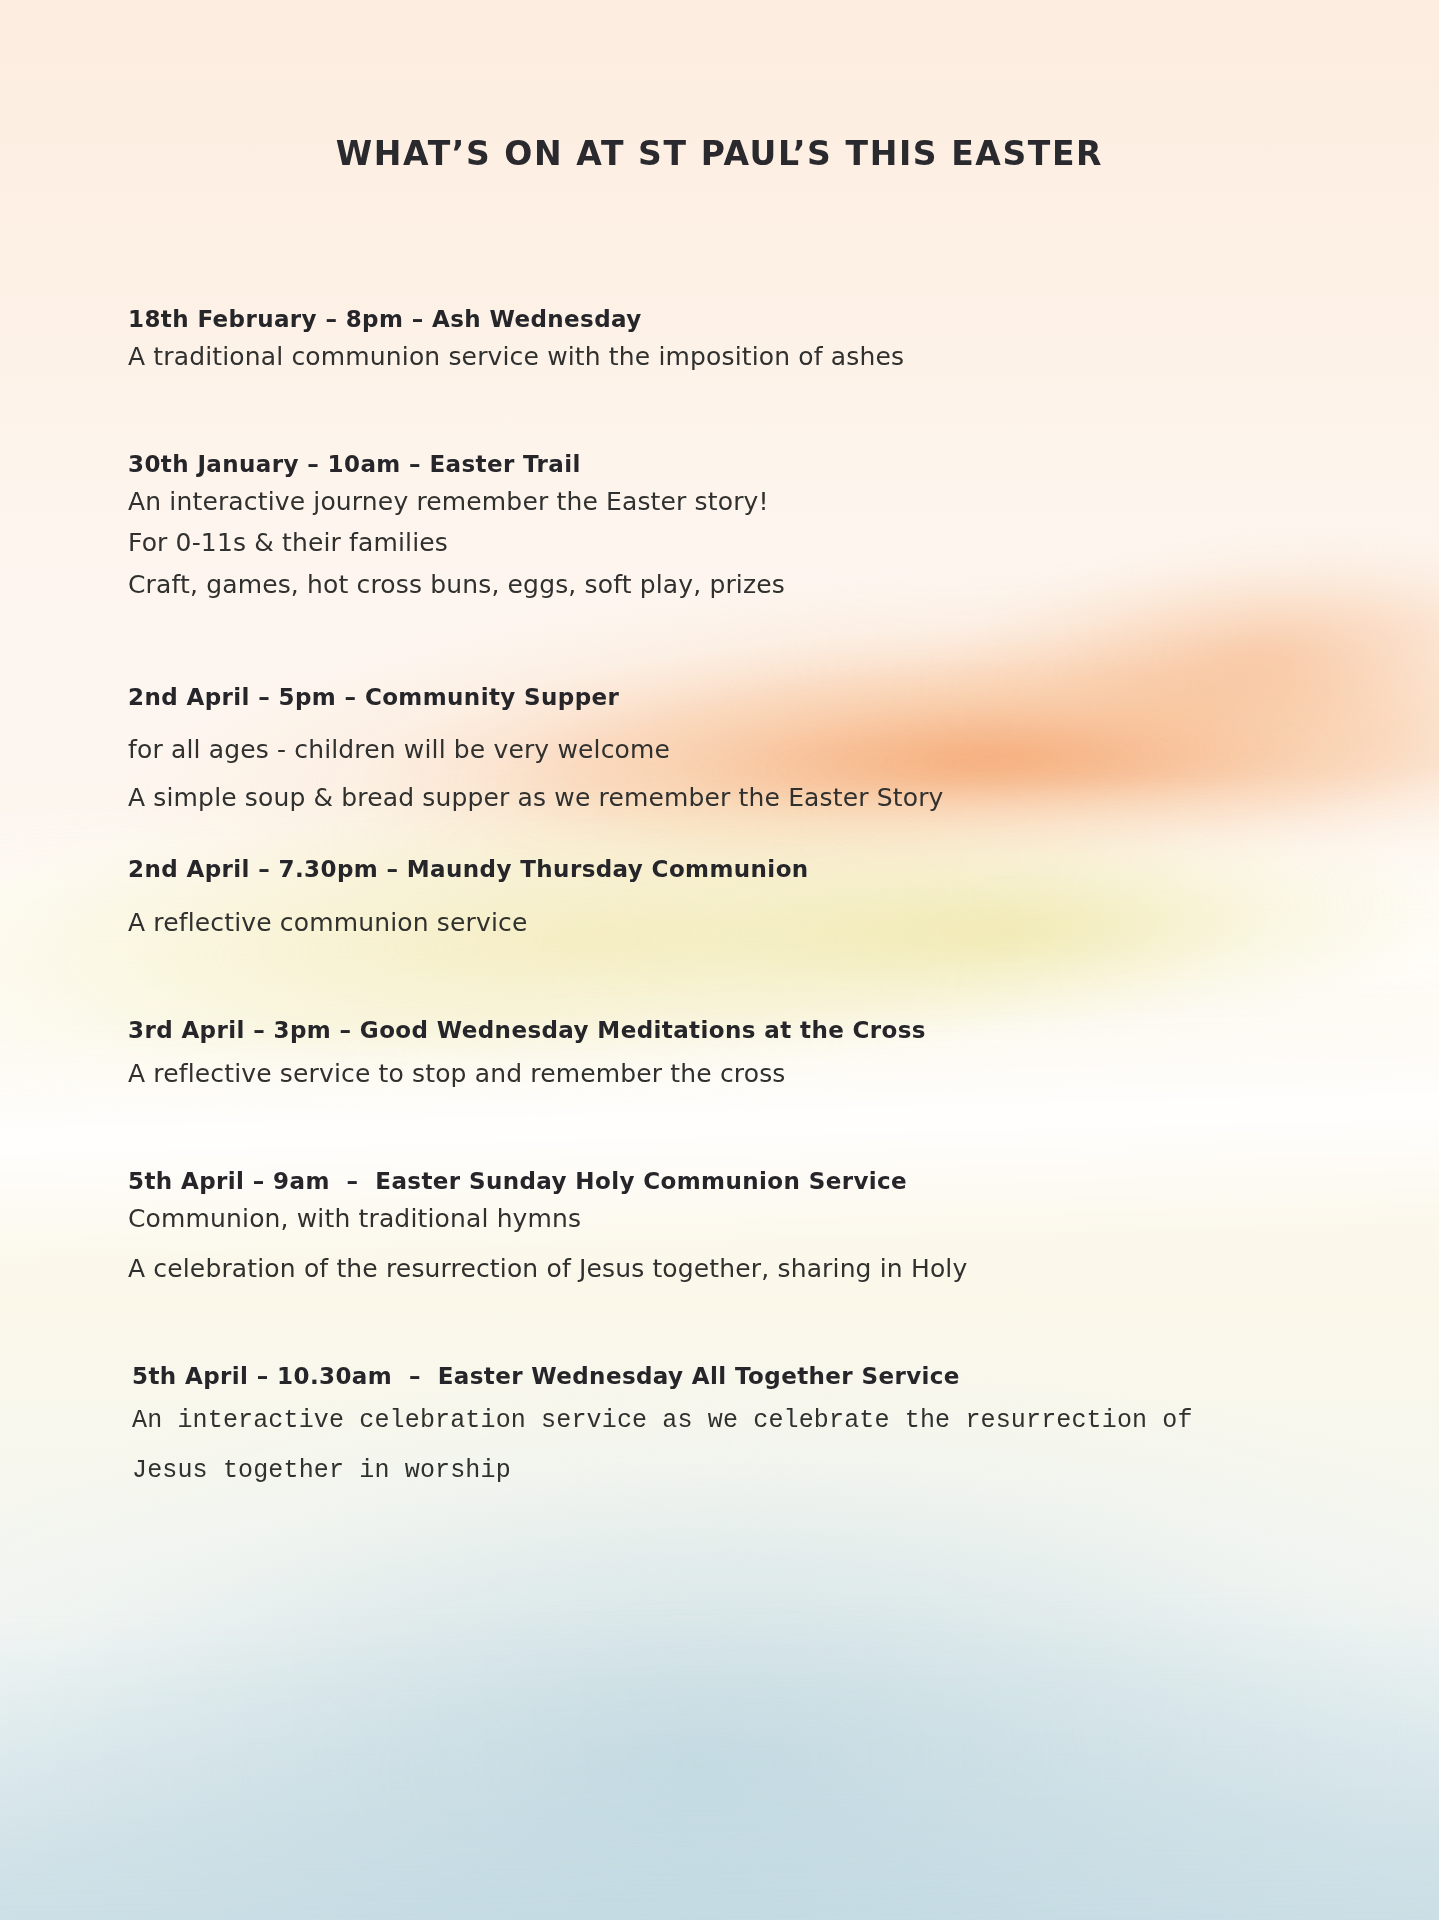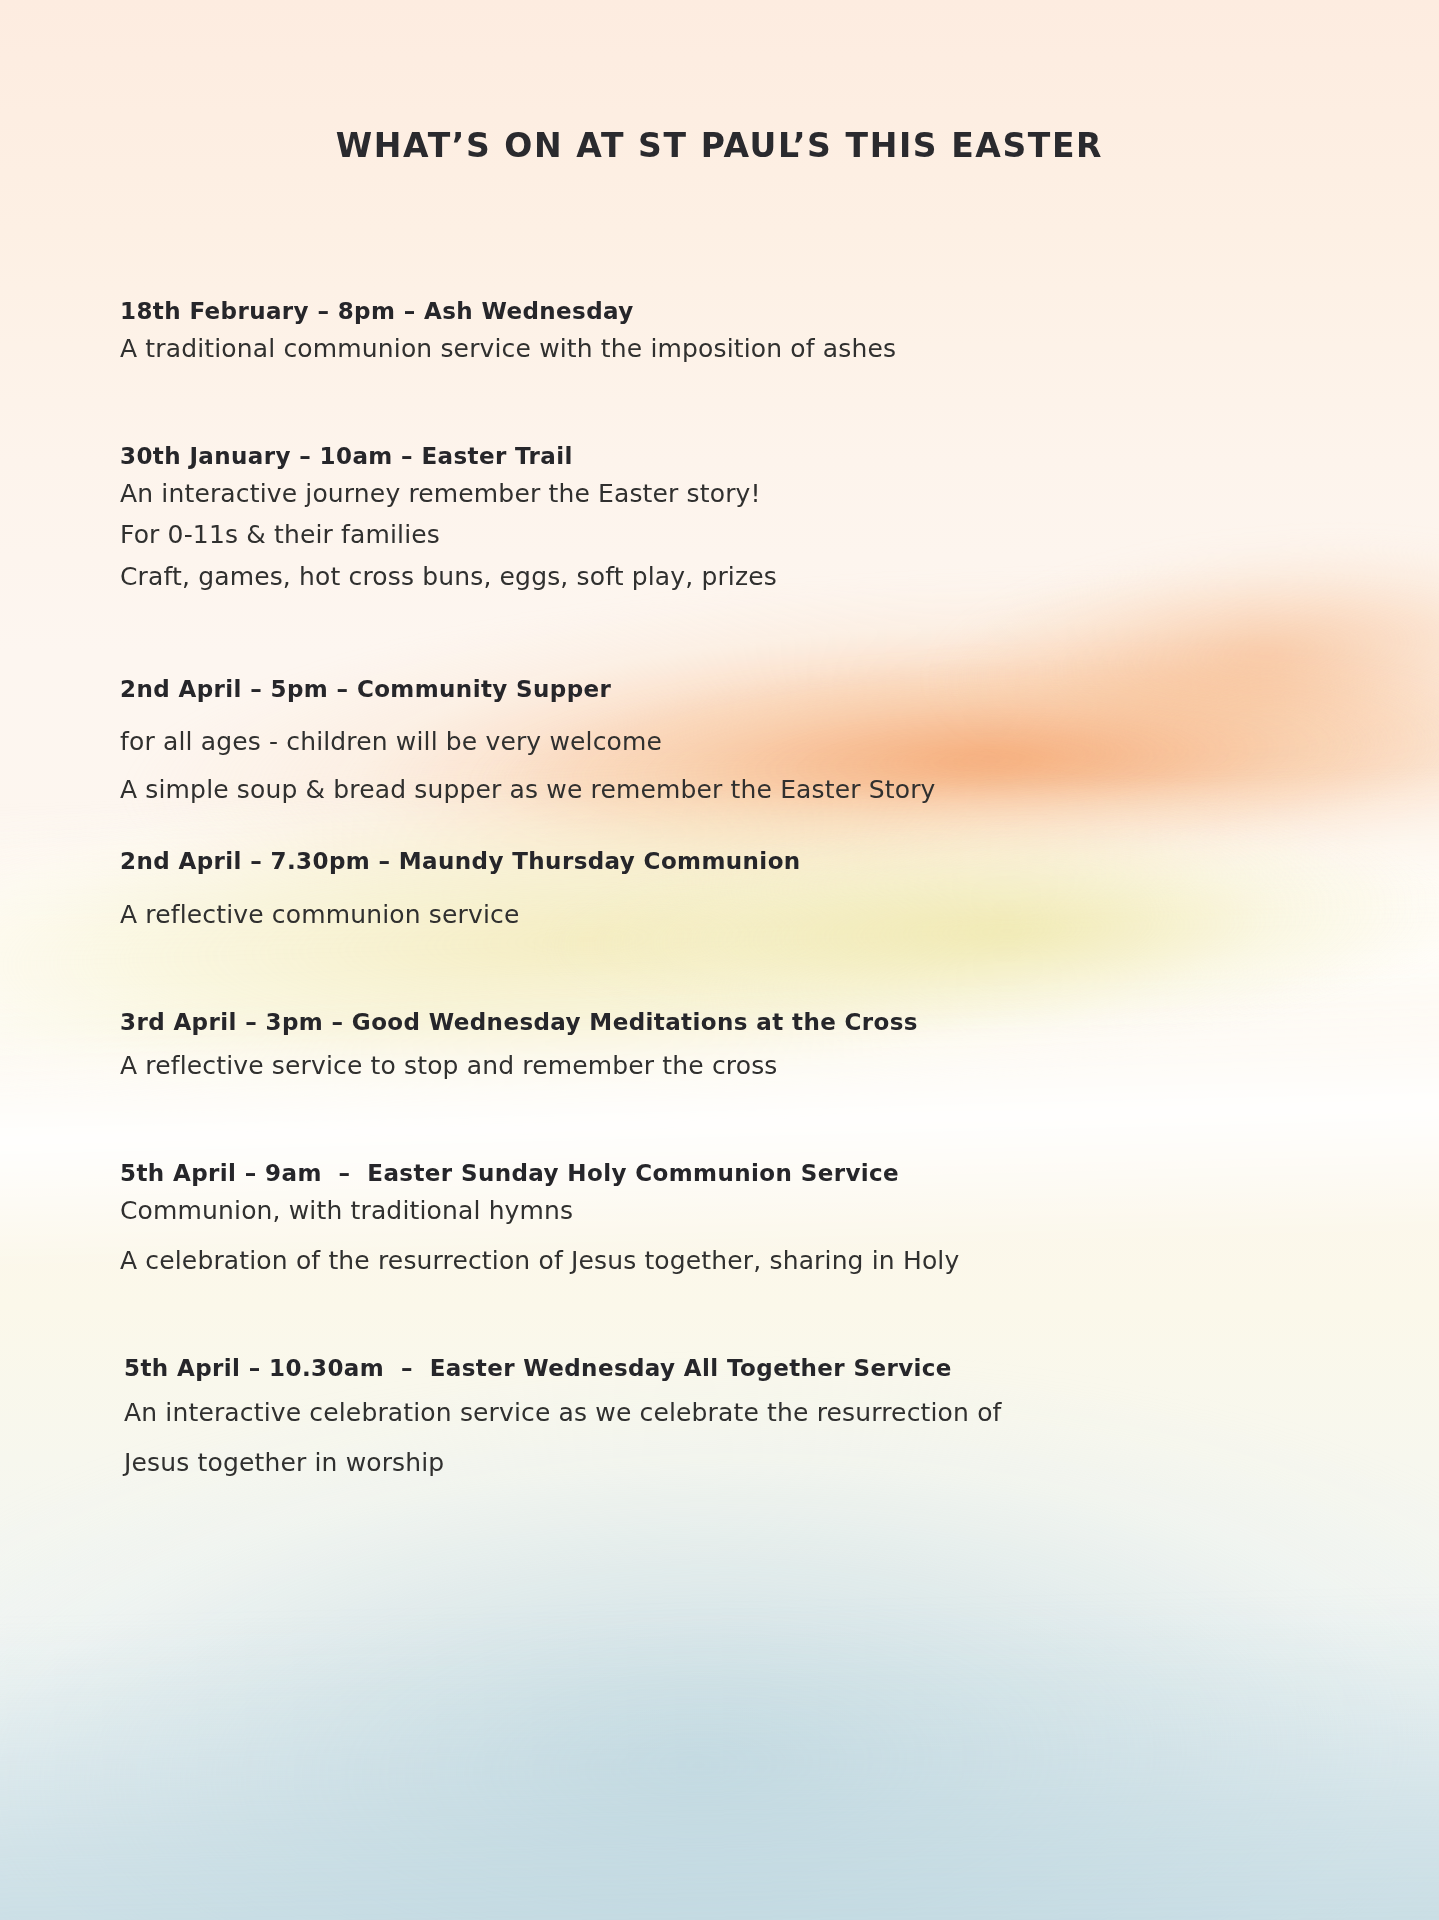--- a/index.html
+++ b/index.html
@@ -150,21 +150,21 @@
         rgba(244,158,96,0.42) 0%,
         rgba(249,200,160,0.20) 55%,
         rgba(253,238,226,0.0) 82%);
     filter: blur(12px);
     transform: rotate(-5deg);
   }
 
   .content {
     position: relative;
     z-index: 5;
-    padding: 4px;
+    padding: 12px;
   }
 
   .poster-title {
     margin: 0;
     padding-top: 122px;
     text-align: center;
     font-family: "DejaVu Sans", sans-serif;
     font-weight: 700;
     font-size: 33px;
     letter-spacing: 1.6px;
@@ -207,21 +207,21 @@
   .ev-2 .event-heading { margin-bottom: 22px; }
   .ev-2 .event-line { margin-bottom: 12px; }
   .ev-3 { margin-top: 41px; }
   .ev-3 .event-heading { margin-bottom: 23px; }
   .ev-4 { margin-top: 76px; }
   .ev-4 .event-heading { margin-bottom: 13px; }
   .ev-5 { margin-top: 77px; }
   .ev-5 .event-line { margin-bottom: 14px; }
   .ev-6 { margin-top: 77px; padding-left: 120px; }
   .ev-6 .event-heading { margin-bottom: 14px; }
-  .ev-6 .event-line { margin-bottom: 14px; }
+  .ev-6 .event-line { margin-bottom: 14px; font-family: Liberation Mono, monospace; }
 </style>
 </head>
 <body>
 
 <div class="poster">
 
   <div class="wash wash-peach"></div>
   <div class="wash wash-peach2"></div>
   <div class="wash wash-peach-right"></div>
   <div class="wash wash-cream"></div>

